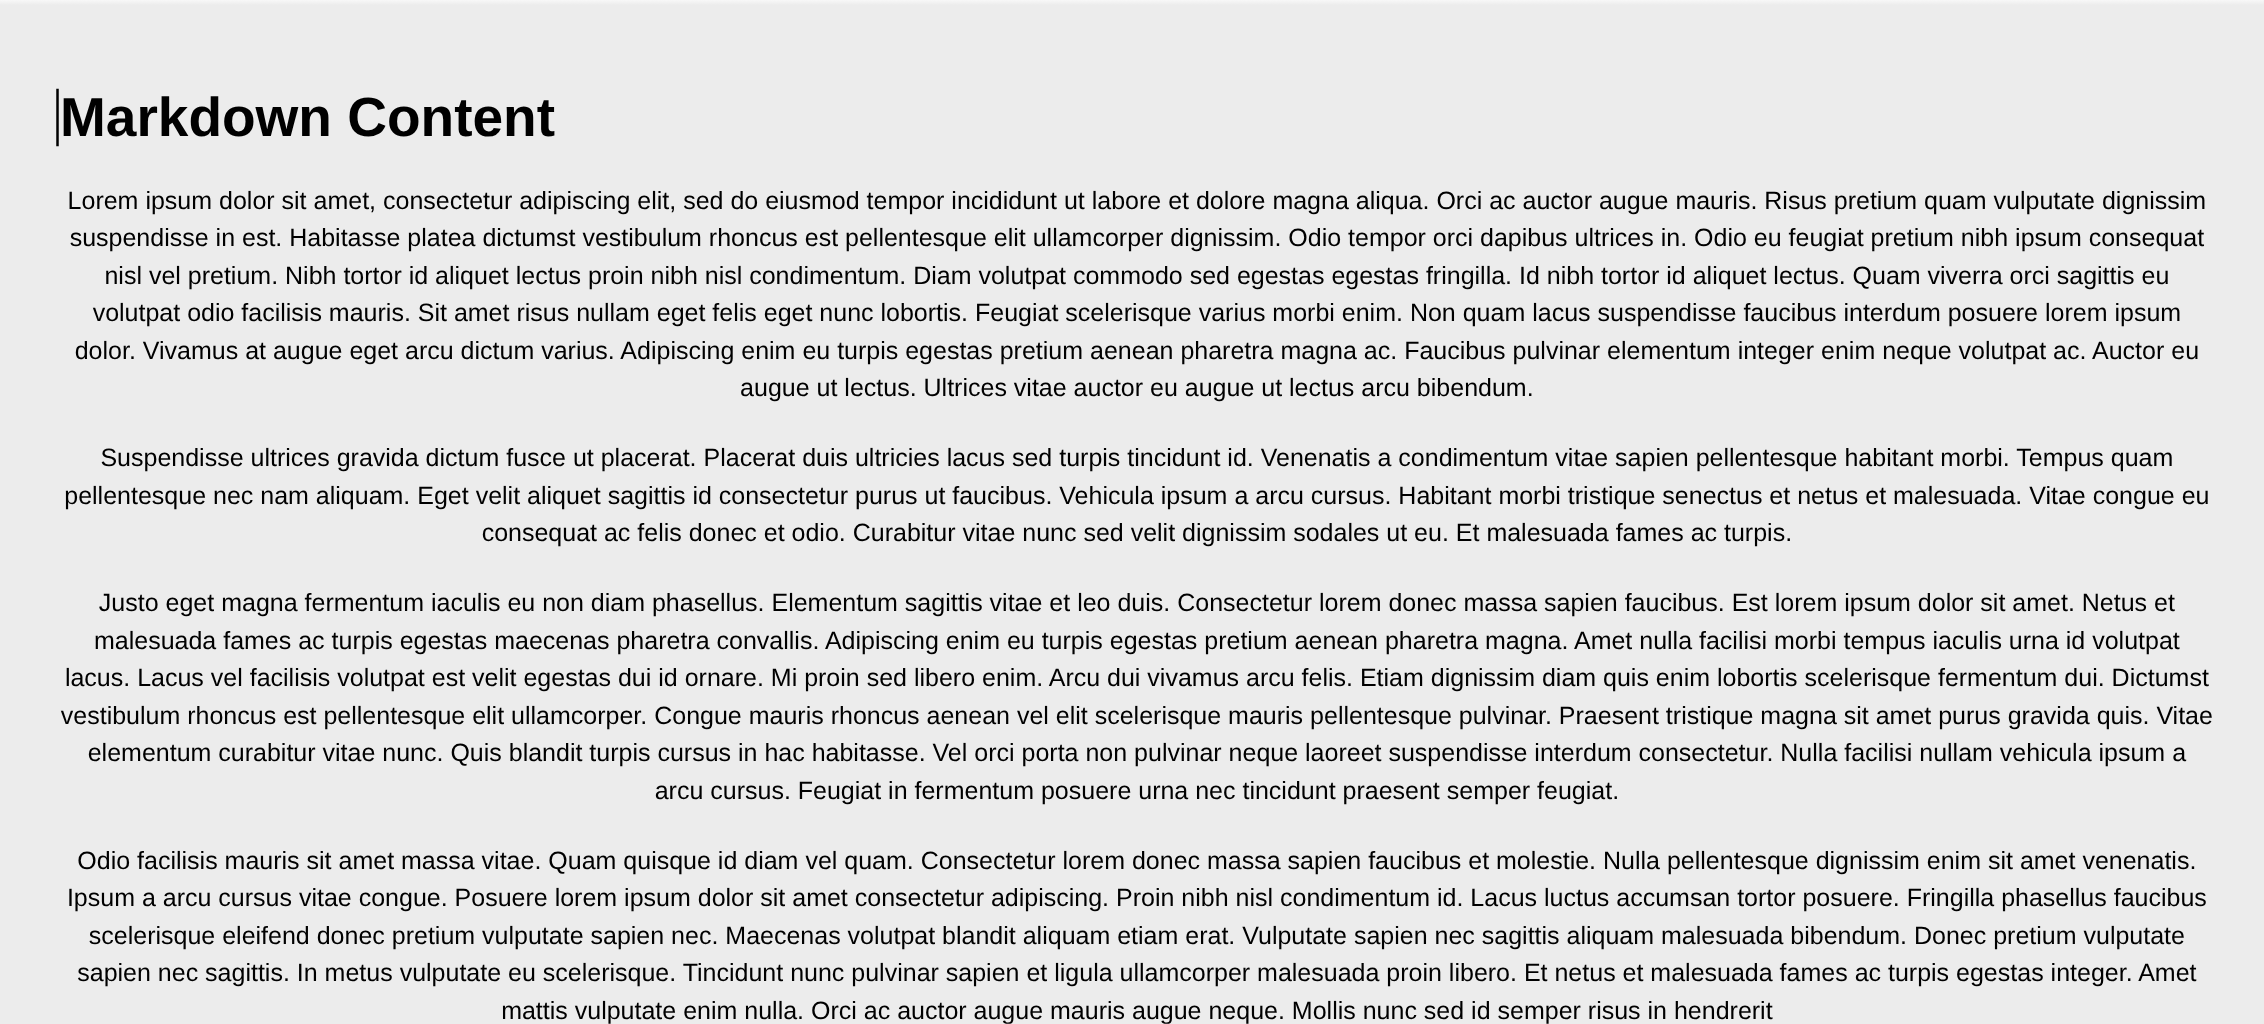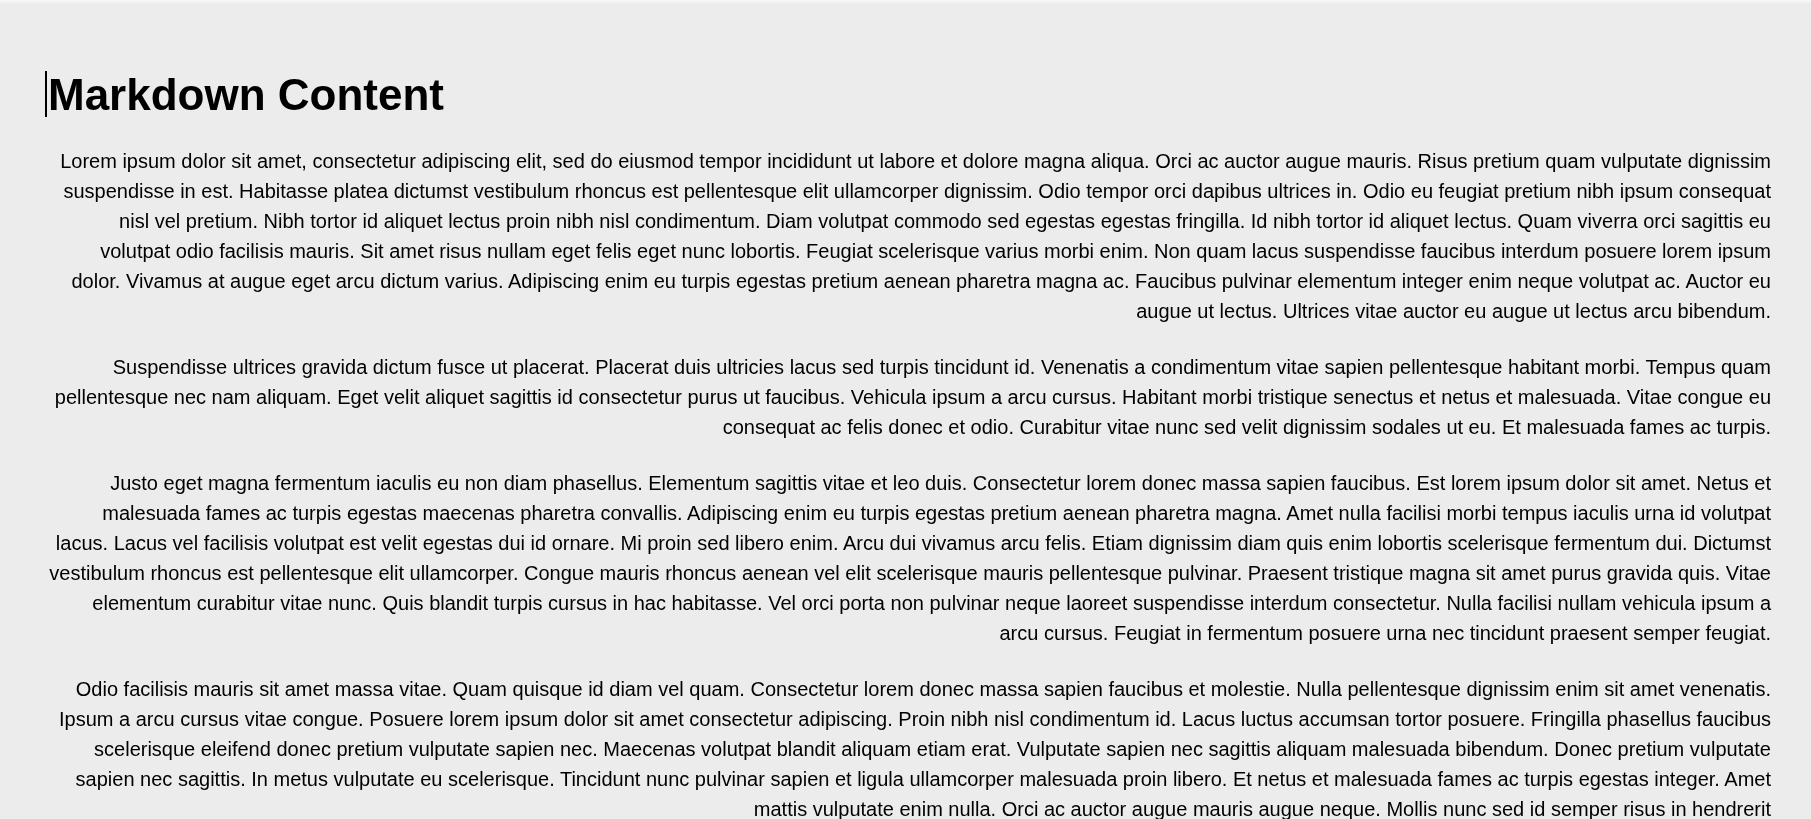--- a/index.html
+++ b/index.html
@@ -42,21 +42,21 @@
   .caret {
     position: absolute;
     left: -3px;
     top: 1px;
     width: 2px;
     height: 46px;
     background: #000000;
   }
   p.doc-paragraph {
     margin: 0 0 26px 0;
-    text-align: right;
+    text-align: center;
   }
 </style>
 </head>
 <body>
 
 <div class="top-edge"></div>
 
 <main class="editor-surface">
   <h1 class="doc-title">
     <span class="caret"></span>

